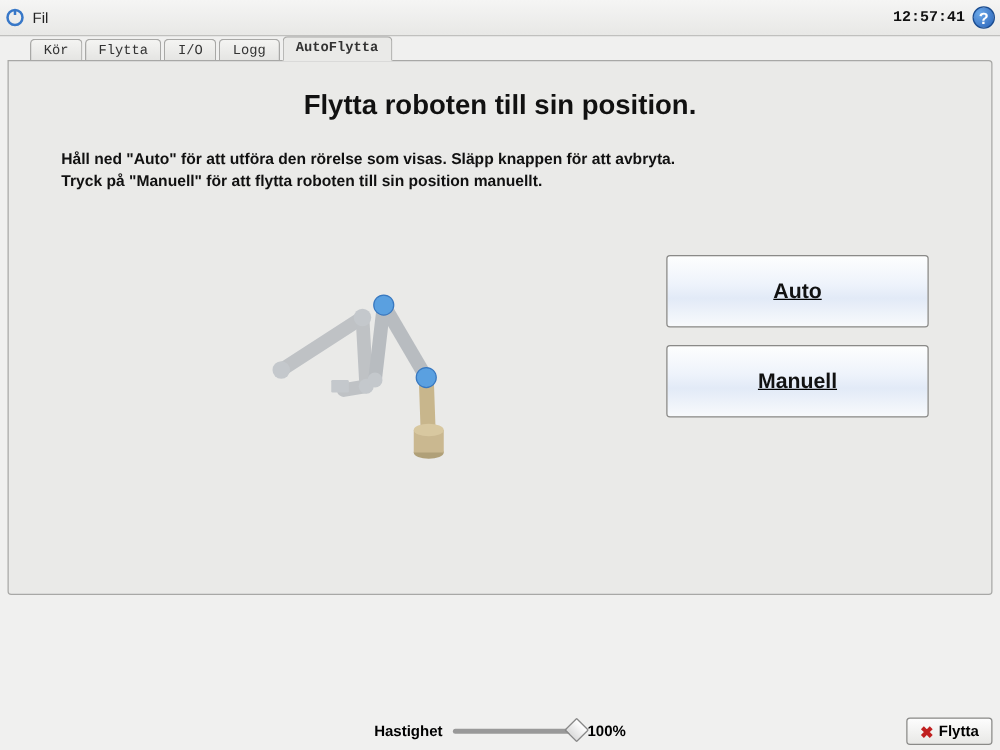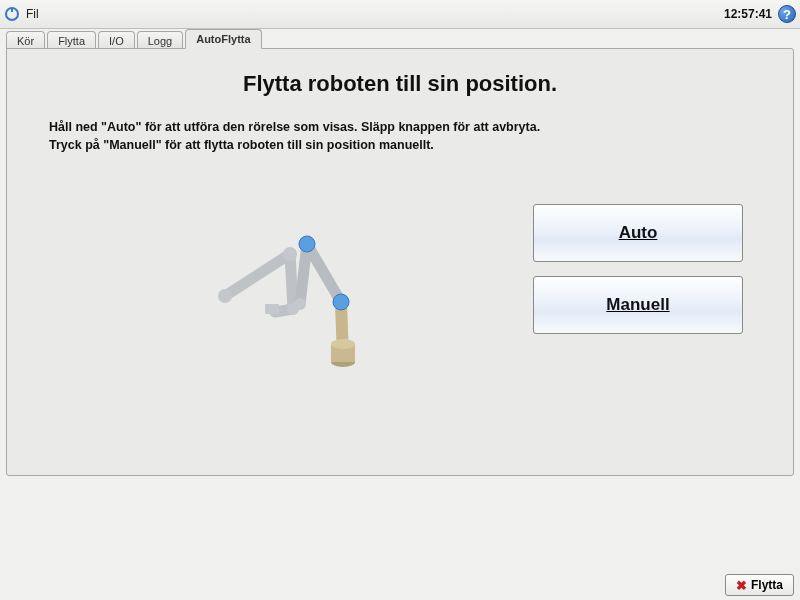--- a/index.html
+++ b/index.html
@@ -24,40 +24,41 @@
     .logo {
       width: 16px;
       height: 16px;
       margin-right: 6px;
       display: flex;
       align-items: center;
       justify-content: center;
     }
     .logo svg { width: 16px; height: 16px; }
     .file-menu { font-weight: normal; color: #222; }
-    .clock { margin-left: auto; font-weight: bold; color: #111; margin-right: 6px; }
+    .clock { margin-left: auto; font-weight: bold; color: #111; margin-right: 6px; font-family: Liberation Mono, monospace; }
     .help-icon {
       width: 18px; height: 18px;
       border-radius: 50%;
       background: radial-gradient(circle at 30% 30%, #6ba8e8, #2862b8);
       color: white;
       font-weight: bold;
       font-size: 13px;
       display: flex;
       align-items: center;
       justify-content: center;
       border: 1px solid #1a4c90;
     }
     .tabs {
       display: flex;
-      padding-left: 6px;
+      padding-left: 24px;
       height: 20px;
       font-size: 11px;
       align-items: flex-end;
       gap: 2px;
+      font-family: Liberation Mono, monospace;
     }
     .tab {
       padding: 2px 10px;
       border: 1px solid #a8a8a6;
       border-bottom: none;
       border-radius: 4px 4px 0 0;
       background: linear-gradient(to bottom, #f4f4f2, #e4e4e2);
       color: #333;
       cursor: pointer;
       height: 18px;
@@ -244,17 +245,24 @@
       </svg>
     </div>
     <div class="buttons-col">
       <div class="big-btn">Auto</div>
       <div class="big-btn">Manuell</div>
     </div>
   </div>
 </div>
 
 <div class="footer">
+  <div class="speed-wrap">
+    <span>Hastighet</span>
+    <div class="slider">
+      <div class="slider-thumb"></div>
+    </div>
+    <span>100%</span>
+  </div>
   <div class="cancel-btn">
     <span class="x-icon">✖</span>
     <span>Flytta</span>
   </div>
 </div>
 
 </body></html>

